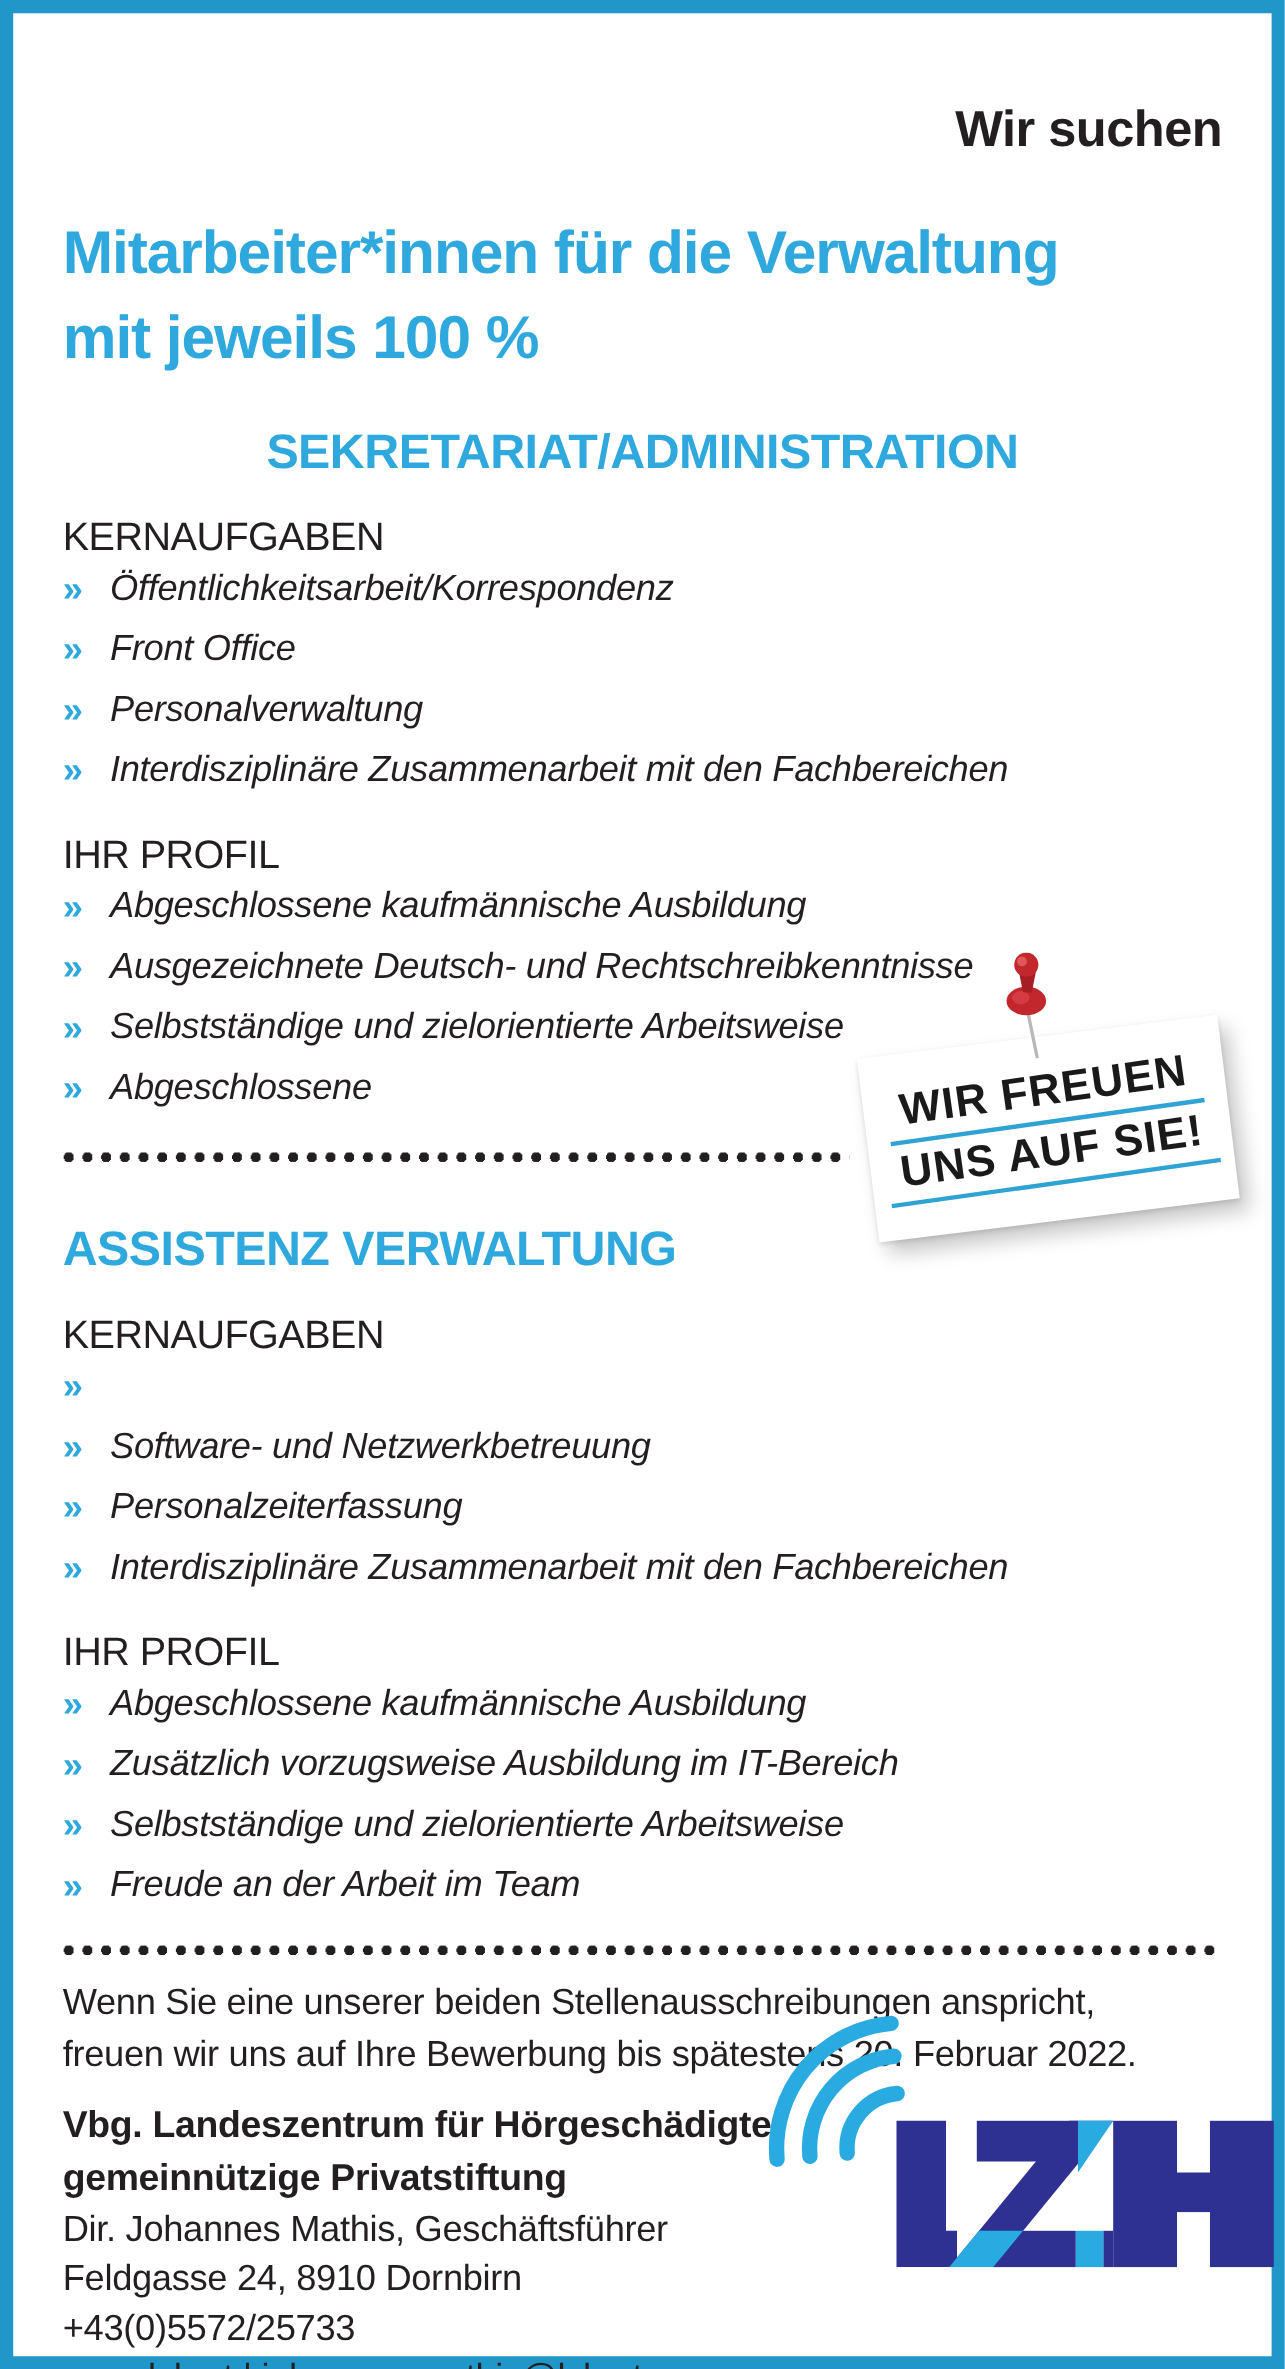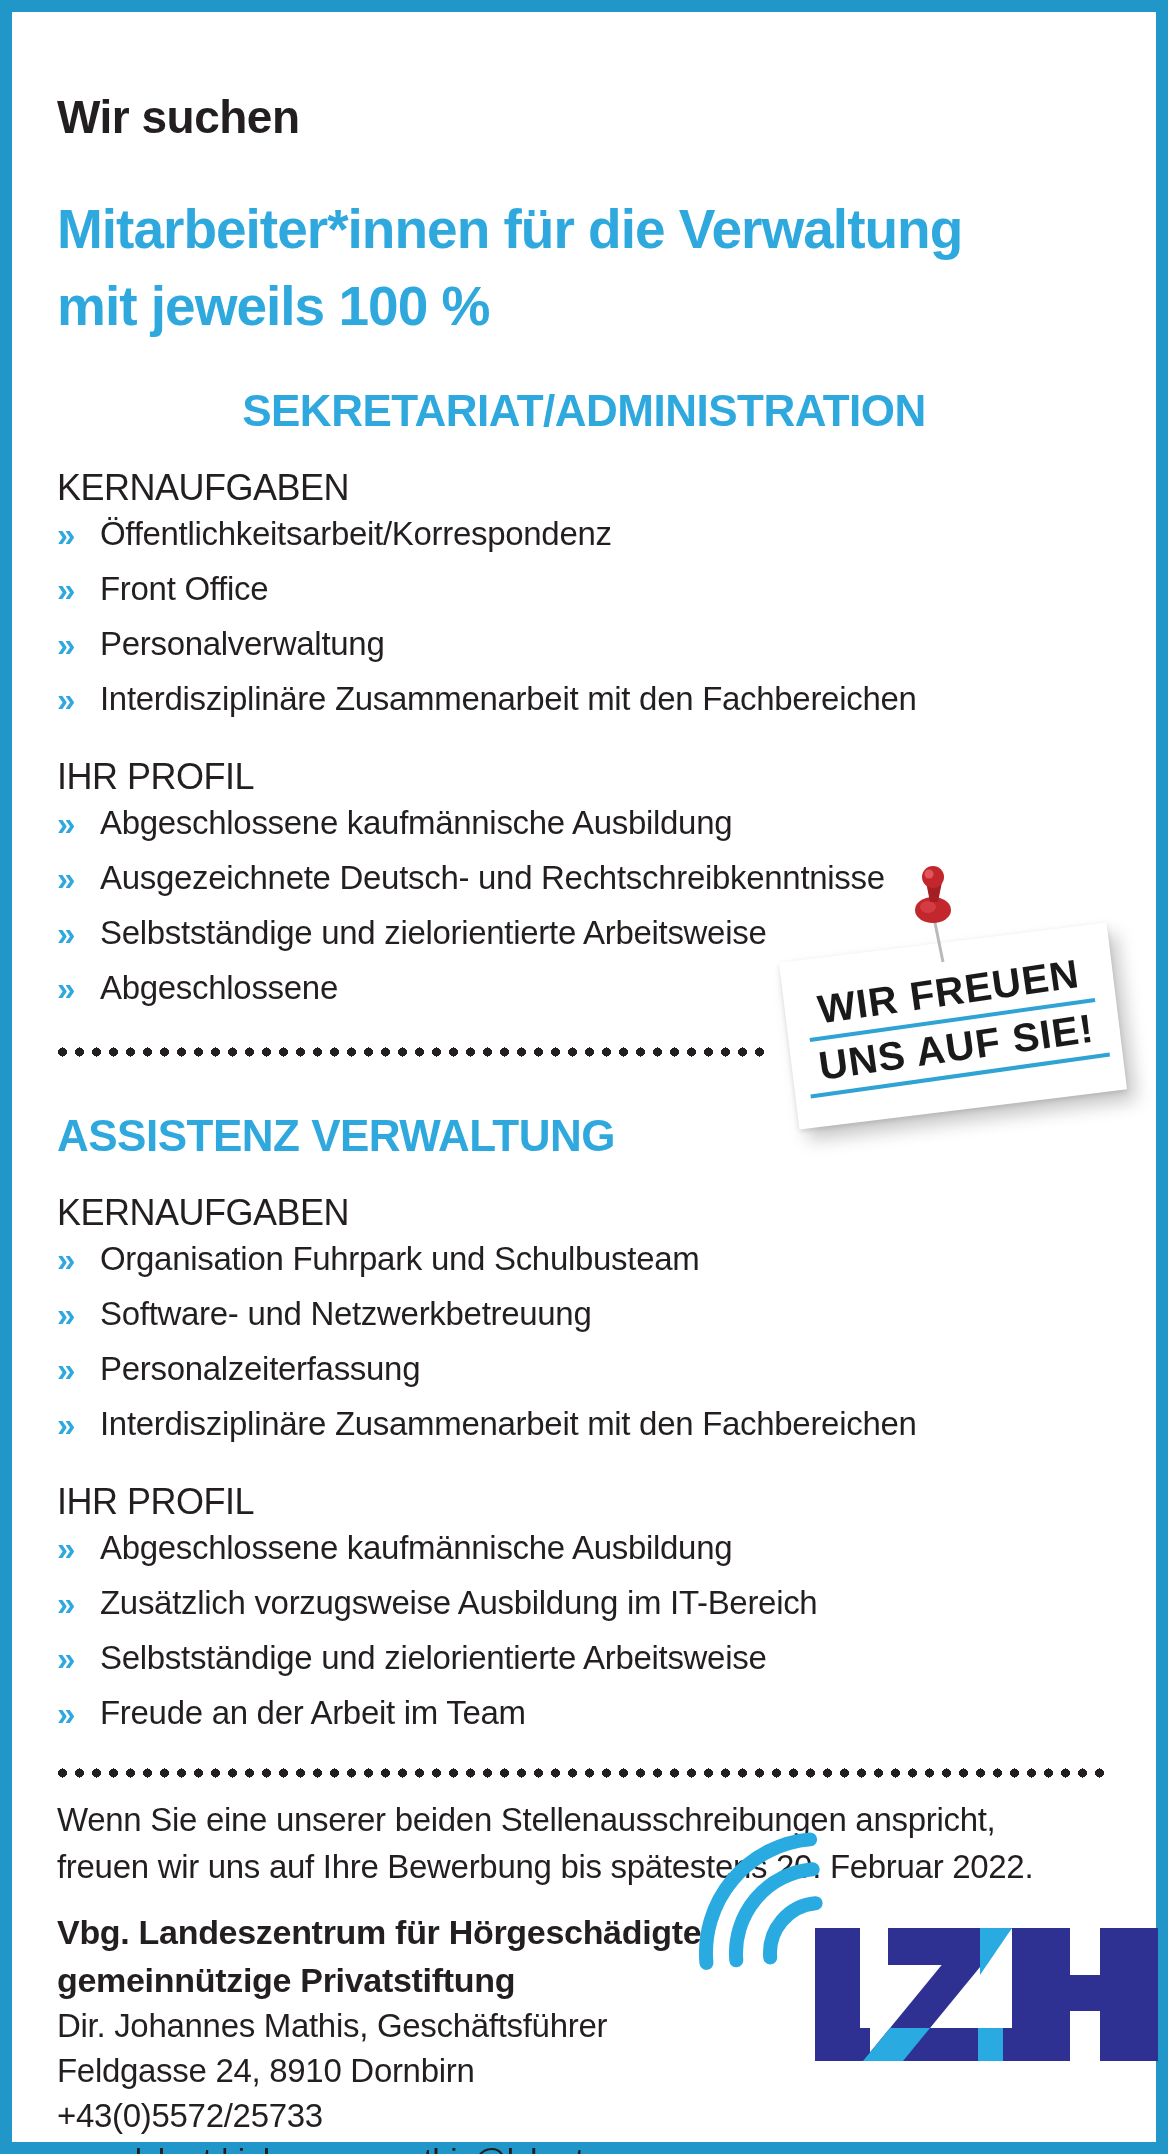--- a/index.html
+++ b/index.html
@@ -8,36 +8,36 @@
     position:relative;
     width:1168px; height:2154px;
     background:#ffffff;
     box-shadow: inset 0 0 0 12px #2196c8;
     overflow:hidden;
     font-family:"Liberation Sans", sans-serif;
     color:#231f20;
   }
   .content { padding:92px 57px 0 57px; }
 
-  .intro { font-size:46px; font-weight:bold; color:#231f20; line-height:1.1; letter-spacing:-0.5px; }
+  .intro { font-size:46px; font-weight:bold; color:#231f20; line-height:1.1; letter-spacing:-0.5px;text-align:right; }
 
   .main-title { margin-top:48px; font-size:55px; font-weight:bold; color:#2fa9dd; line-height:1.4; letter-spacing:-1px; white-space:nowrap; }
 
   .sec-heading { font-size:44px; font-weight:bold; color:#2fa9dd; line-height:1.25; letter-spacing:-0.5px; white-space:nowrap; }
   .sec-heading.first { margin-top:38px;text-align:center; }
   .sec-heading.second { margin-top:50px; }
 
   .subheading { font-size:36px; font-weight:normal; color:#231f20; line-height:1.2; letter-spacing:-0.5px; }
   .subheading.mt-lg { margin-top:28px; }
   .subheading.mt-sm { margin-top:20px; }
 
   ul.item-list { list-style:none; margin-top:6px; }
   ul.item-list li { display:flex; align-items:flex-start; height:55px; font-size:33px; letter-spacing:-0.3px; }
   .bullet { width:43px; flex:0 0 43px; color:#2fa9dd; font-weight:bold; font-size:33px; padding-top:1px; }
-  .item-text { white-space:nowrap; }
+  .item-text { white-space:nowrap;font-style:italic; }
 
   .dotted { height:12px; background-image:radial-gradient(circle 4.6px at 5.5px 6px, #231f20 98%, transparent); background-size:17px 12px; background-repeat:repeat-x; }
   .dotted-1 { margin-top:22px; width:715px; }
   .dotted-2 { margin-top:18px; width:100%; }
 
   .closing { margin-top:18px; font-size:33px; line-height:1.42; letter-spacing:-0.3px; white-space:nowrap; }
 
   .company { margin-top:18px; font-size:34px; font-weight:bold; line-height:1.4; letter-spacing:-0.3px; }
   .contact { font-size:33px; line-height:1.36; letter-spacing:-0.3px; }
 
@@ -113,21 +113,20 @@
     </ul>
 
     <div class="dotted dotted-1"></div>
 
     <div class="sec-heading second">ASSISTENZ VERWALTUNG</div>
 
     <div class="subheading mt-lg">KERNAUFGABEN</div>
     <ul class="item-list">
       <li>
           <span class="bullet">»</span>
-          <span class="item-text">Organisation Fuhrpark und Schulbusteam</span>
         </li>
       <li>
           <span class="bullet">»</span>
           <span class="item-text">Software- und Netzwerkbetreuung</span>
         </li>
       <li>
           <span class="bullet">»</span>
           <span class="item-text">Personalzeiterfassung</span>
         </li>
       <li>

